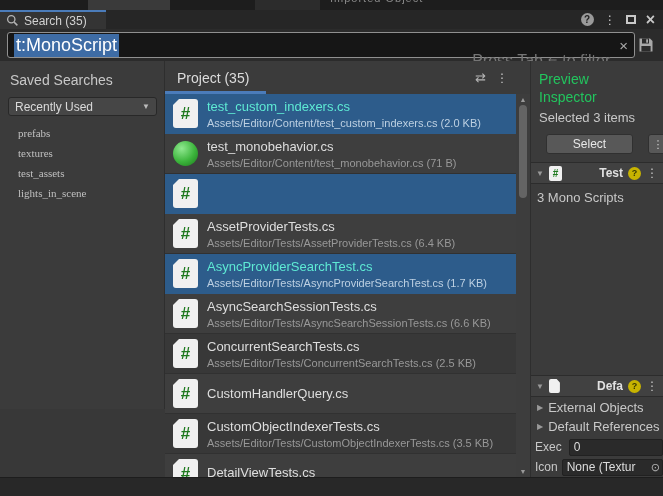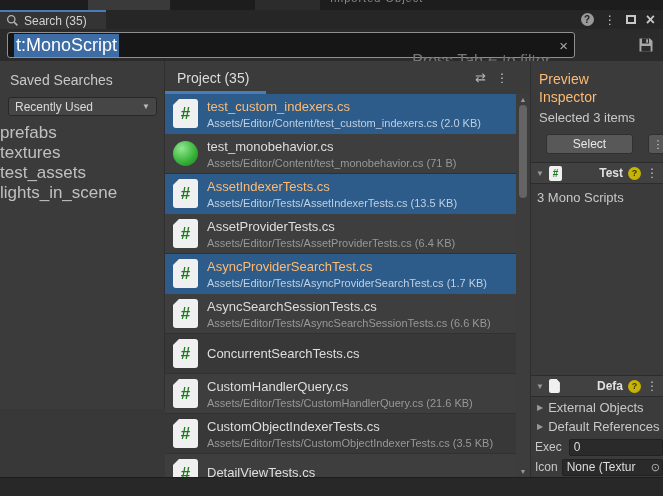--- a/index.html
+++ b/index.html
@@ -17,59 +17,59 @@
   .titlebar { position:absolute; left:0; top:10px; width:663px; height:19px; background:#262626; display:flex; align-items:stretch; }
   .tab { display:flex; align-items:center; gap:5px; width:106px; padding-left:6px; background:#343434; border-top:2px solid #4b7cba; font-size:12px; color:#d2d2d2; }
   .titlebar-icons { margin-left:auto; display:flex; align-items:center; gap:10px; padding-right:8px; }
   .help-circle { display:inline-flex; width:13px; height:13px; border-radius:50%; background:#9a9a9a; color:#222; font-size:10px; font-weight:bold; align-items:center; justify-content:center; }
   .vmenu { color:#c8c8c8; font-size:12px; line-height:1; }
   .maxbox { width:10px; height:9px; border:2px solid #c8c8c8; display:inline-block; }
   .closex { color:#c8c8c8; font-size:16px; line-height:1; font-weight:bold; }
 
   
   .searchbar { position:absolute; left:0; top:29px; width:663px; height:32px; background:#2b2b2b; }
-  .search-field { position:absolute; left:7px; top:3px; width:568px; height:26px; background:#161616; border:1px solid #909090; border-radius:3px; display:flex; align-items:center; padding:0 6px; }
+  .search-field { position:absolute; left:7px; top:3px; width:628px; height:26px; background:#161616; border:1px solid #909090; border-radius:3px; display:flex; align-items:center; padding:0 6px; }
   .query-sel { font-size:18px; color:#ffffff; background:#3e6ca5; padding:1px 2px; }
   .hint { margin-left:auto; font-size:16px; color:#757575; display:flex; align-items:center; gap:5px; white-space:nowrap;margin-top:32px; }
   .tabglyph { font-size:11px; color:#757575; border:0; }
   .clear { margin-left:9px; color:#a8a8a8; font-size:15px; cursor:default; }
   .save-btn { position:absolute; left:638px; top:8px; width:16px; height:16px; display:flex; }
 
   
   .sidebar { position:absolute; left:0; top:61px; width:165px; height:348px; background:#3b3b3b; border-right:1px solid #2e2e2e; }
   .sb-title { position:absolute; left:10px; top:11px; font-size:14px; color:#c8c8c8; }
   .sb-dropdown { position:absolute; left:8px; top:36px; width:149px; height:19px; background:#464646; border:1px solid #282828; border-radius:3px; display:flex; align-items:center; padding:0 6px; font-size:12px; color:#dadada; }
   .sb-caret { margin-left:auto; font-size:8px; color:#bbbbbb; }
   .sb-items { position:absolute; left:0; top:62px; width:165px; }
-  .sb-item { height:20px; line-height:20px; font-size:17px; color:#c0c0c0; white-space:nowrap; }
+  .sb-item { height:20px; line-height:20px; padding-left:18px; font-size:11px; color:#c0c0c0; white-space:nowrap;font-family:Liberation Serif, serif; }
 
   .results { position:absolute; left:165px; top:61px; width:365px; height:416px; background:#383838; overflow:hidden; }
   .res-header { position:absolute; left:0; top:0; width:365px; height:33px; background:#3b3b3b; display:flex; align-items:center; }
   .res-title { padding-left:12px; font-size:14px; color:#dcdcdc; }
   .res-underline { position:absolute; left:0; top:30px; width:101px; height:3px; background:#4b7cba; }
   .res-icons { margin-left:auto; display:flex; align-items:center; gap:10px; padding-right:22px; }
   .sync { color:#b5b5b5; font-size:13px; }
   .rows { position:absolute; left:0; top:33px; width:351px; height:383px; overflow:hidden; }
   .row { height:40px; display:flex; align-items:center; gap:9px; padding-left:8px; border-bottom:1px solid #313131; background:#383838; }
   .row:nth-child(even) { background:#3e3e3e; }
   .row.selected { background:#2d5c8b; border-bottom-color:#2d5c8b; }
   .file-icon { width:25px; height:29px; background:#f0f0f0; border-radius:3px; clip-path:polygon(0 6px, 6px 0, 100% 0, 100% 100%, 0 100%); display:flex; align-items:center; justify-content:center; flex:none; }
   .file-icon .hash { color:#1f7a1f; font-size:17px; font-weight:bold; }
   .file-icon.sphere { background:radial-gradient(circle at 35% 30%, #90e890, #3cb53c 55%, #1f7e1f 95%); border-radius:50%; height:25px; clip-path:none; }
   .row-text { overflow:hidden; }
   .row-title { font-size:13px; color:#dedede; white-space:nowrap; }
-  .row.selected .row-title { color:#fdba74; }
+  .row.selected .row-title { color:#5eead4; }
   .row-sub { font-size:11px; color:#989898; margin-top:3px; white-space:nowrap; }
   .row.selected .row-sub { color:#bdd0e2; }
   .scrollbar { position:absolute; left:351px; top:33px; width:14px; height:383px; background:#3d3d3d; }
   .scroll-arrow { position:absolute; left:0; width:14px; text-align:center; font-size:7px; color:#999999; }
   .scroll-thumb { position:absolute; left:3px; top:11px; width:8px; height:93px; background:#646464; border-radius:4px; }
 
   .rightpanel { position:absolute; left:530px; top:61px; width:133px; height:416px; background:#3b3b3b; border-left:1px solid #2e2e2e; overflow:hidden; }
-  .rp-title { position:absolute; left:8px; top:9px; font-size:14px; color:#fdba74; line-height:18px; }
+  .rp-title { position:absolute; left:8px; top:9px; font-size:14px; color:#22c55e; line-height:18px; }
   .rp-selected { position:absolute; left:8px; top:49px; font-size:13px; color:#c8c8c8; white-space:nowrap; }
   .rp-btnrow { position:absolute; left:15px; top:73px; width:122px; display:flex; gap:15px; }
   .rp-select { flex:1; height:20px; background:#585858; border:1px solid #303030; border-radius:3px; color:#e8e8e8; font-size:12px; text-align:center; line-height:18px; }
   .rp-btn-menu { width:20px; height:20px; background:#585858; border:1px solid #303030; border-radius:3px; color:#d0d0d0; font-size:11px; text-align:center; line-height:18px; }
   .insp-header { position:absolute; left:0; width:132px; height:22px; background:#414141; border-top:1px solid #2c2c2c; border-bottom:1px solid #2c2c2c; display:flex; align-items:center; gap:5px; padding:0 5px; }
   .insp-header .tri { font-size:8px; color:#999999; }
   .mini-script { width:13px; height:15px; background:#f0f0f0; border-radius:2px; display:flex; align-items:center; justify-content:center; flex:none; }
   .mini-script .hash { color:#1f7a1f; font-size:10px; font-weight:bold; }
   .mini-doc { width:11px; height:14px; background:#f0f0f0; border-radius:2px; clip-path:polygon(0 0, 70% 0, 100% 25%, 100% 100%, 0 100%); flex:none; }
   .insp-title { flex:1; text-align:right; font-size:12px; font-weight:bold; color:#e0e0e0; white-space:nowrap; overflow:hidden; }
@@ -174,24 +174,20 @@
         <div class="file-icon sphere"></div>
         <div class="row-text">
             <div class="row-title">test_monobehavior.cs</div>
             <div class="row-sub">Assets/Editor/Content/test_monobehavior.cs (71 B)</div>
           </div>
       </div>
       <div class="row selected">
         <div class="file-icon">
             <span class="hash">#</span>
           </div>
-        <div class="row-text">
-            <div class="row-title">AssetIndexerTests.cs</div>
-            <div class="row-sub">Assets/Editor/Tests/AssetIndexerTests.cs (13.5 KB)</div>
-          </div>
       </div>
       <div class="row">
         <div class="file-icon">
             <span class="hash">#</span>
           </div>
         <div class="row-text">
             <div class="row-title">AssetProviderTests.cs</div>
             <div class="row-sub">Assets/Editor/Tests/AssetProviderTests.cs (6.4 KB)</div>
           </div>
       </div>
@@ -212,29 +208,29 @@
             <div class="row-title">AsyncSearchSessionTests.cs</div>
             <div class="row-sub">Assets/Editor/Tests/AsyncSearchSessionTests.cs (6.6 KB)</div>
           </div>
       </div>
       <div class="row">
         <div class="file-icon">
             <span class="hash">#</span>
           </div>
         <div class="row-text">
             <div class="row-title">ConcurrentSearchTests.cs</div>
+            <div class="row-sub">Assets/Editor/Tests/ConcurrentSearchTests.cs (2.5 KB)</div>
           </div>
       </div>
       <div class="row">
         <div class="file-icon">
             <span class="hash">#</span>
           </div>
         <div class="row-text">
             <div class="row-title">CustomHandlerQuery.cs</div>
-            <div class="row-sub">Assets/Editor/Tests/CustomHandlerQuery.cs (21.6 KB)</div>
           </div>
       </div>
       <div class="row">
         <div class="file-icon">
             <span class="hash">#</span>
           </div>
         <div class="row-text">
             <div class="row-title">CustomObjectIndexerTests.cs</div>
             <div class="row-sub">Assets/Editor/Tests/CustomObjectIndexerTests.cs (3.5 KB)</div>
           </div>

